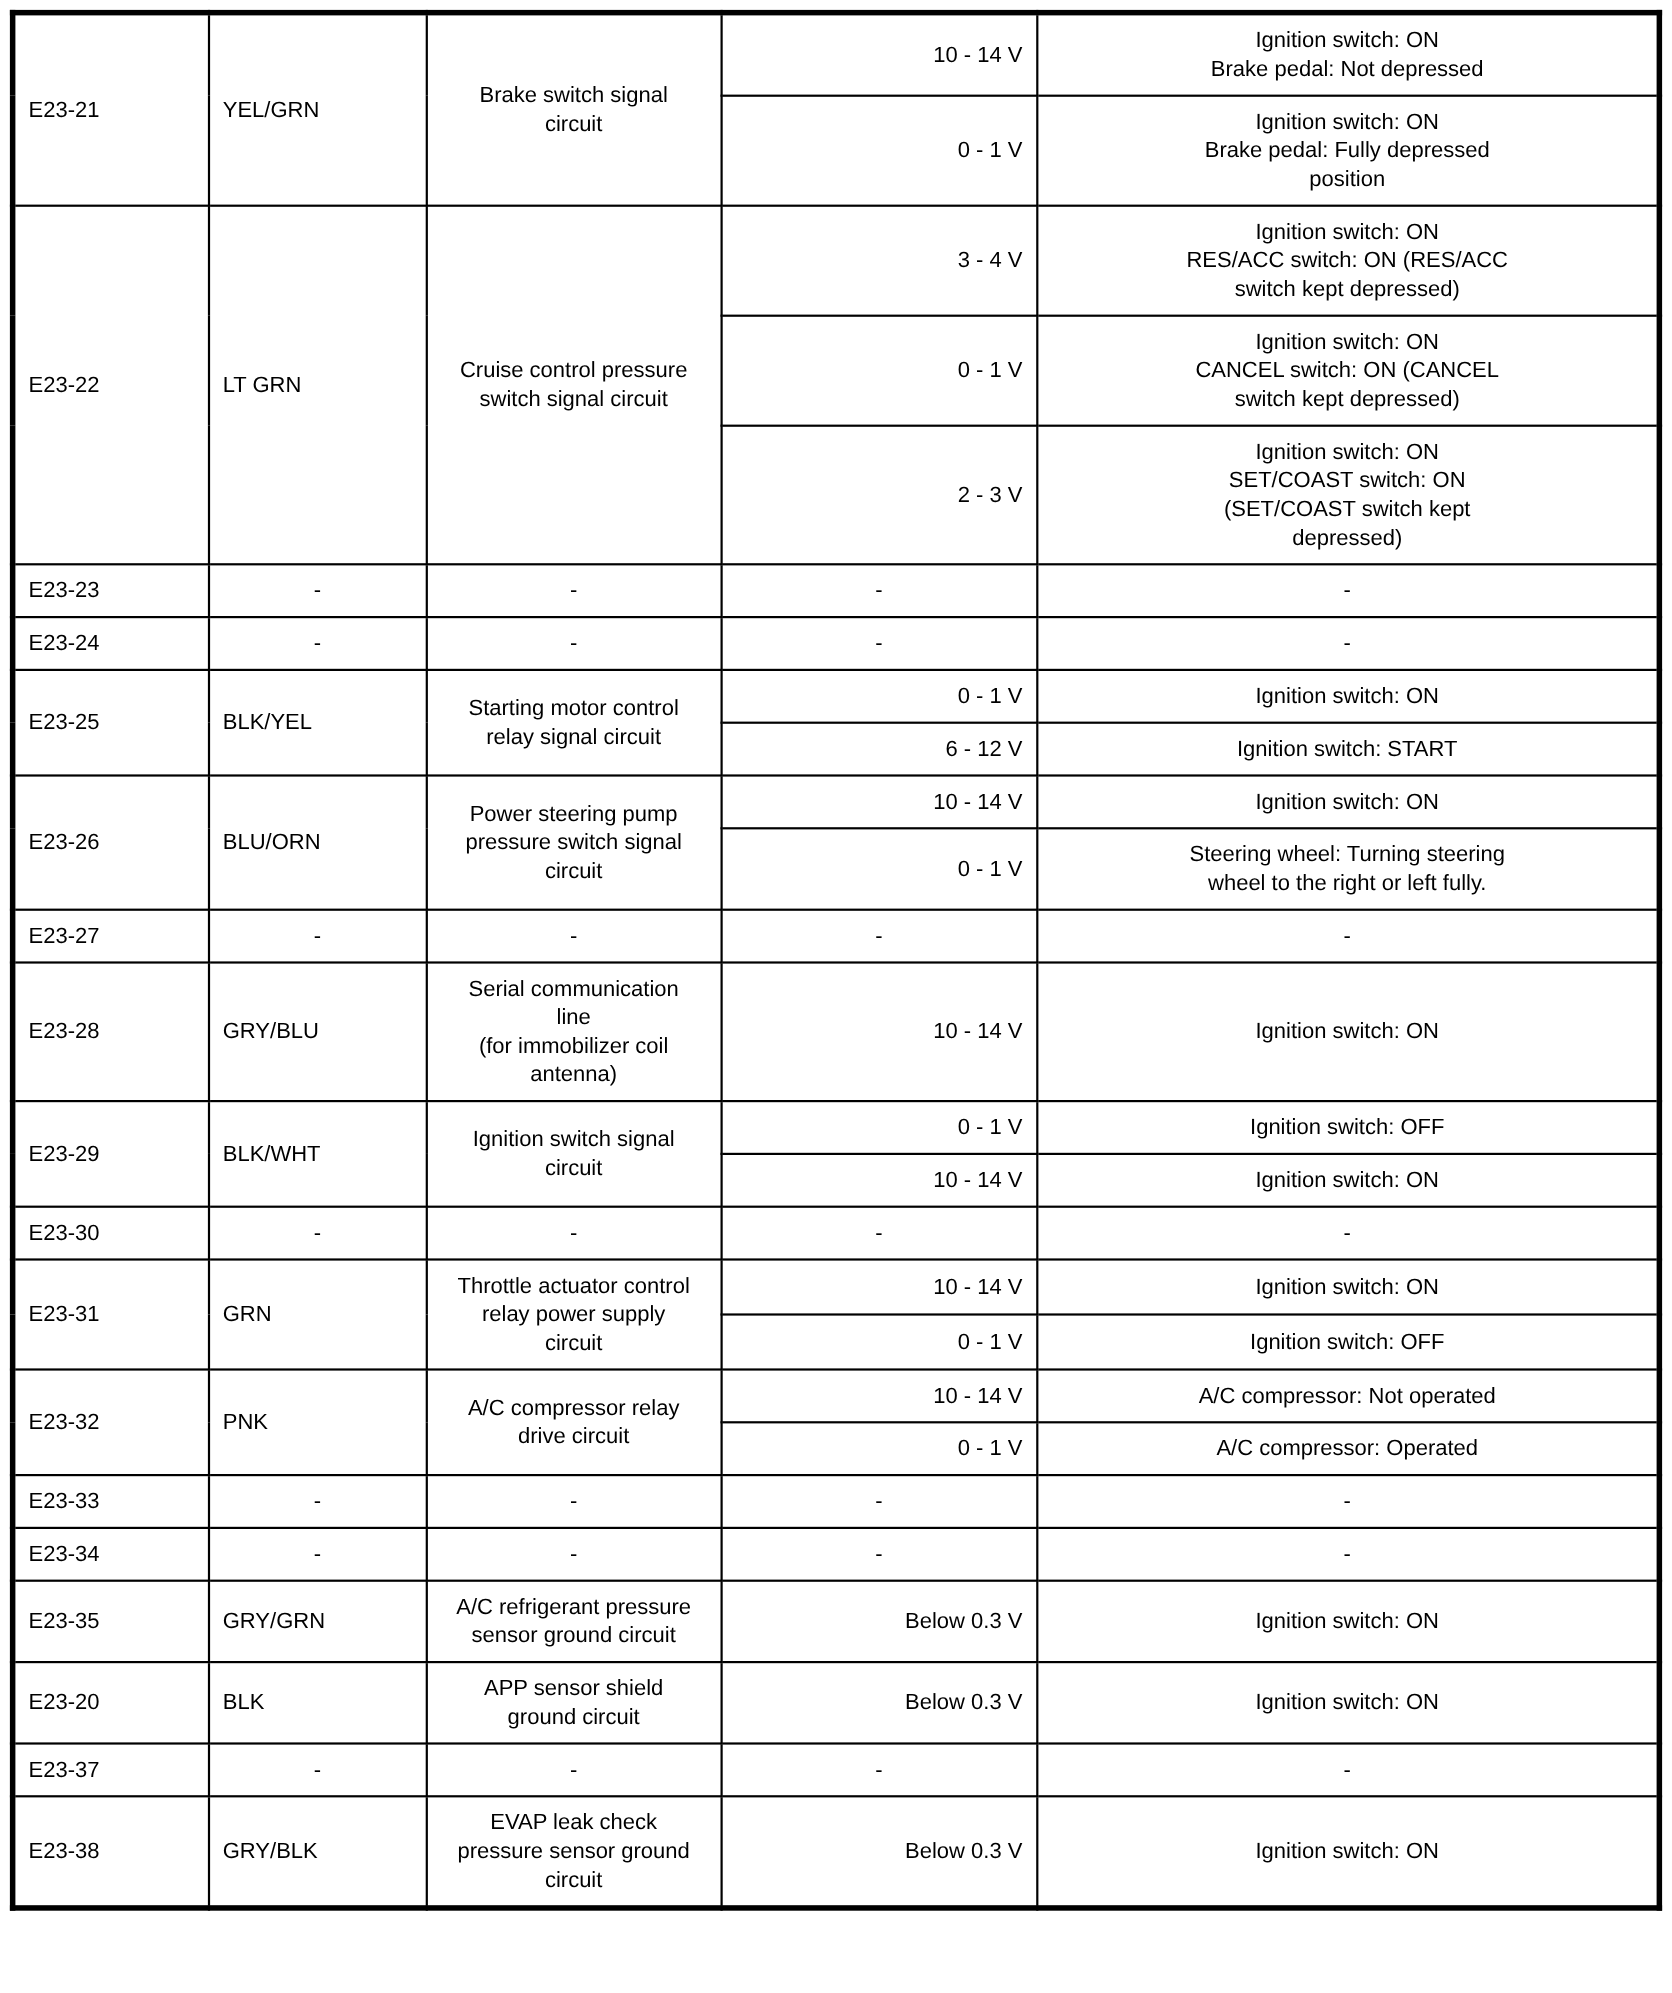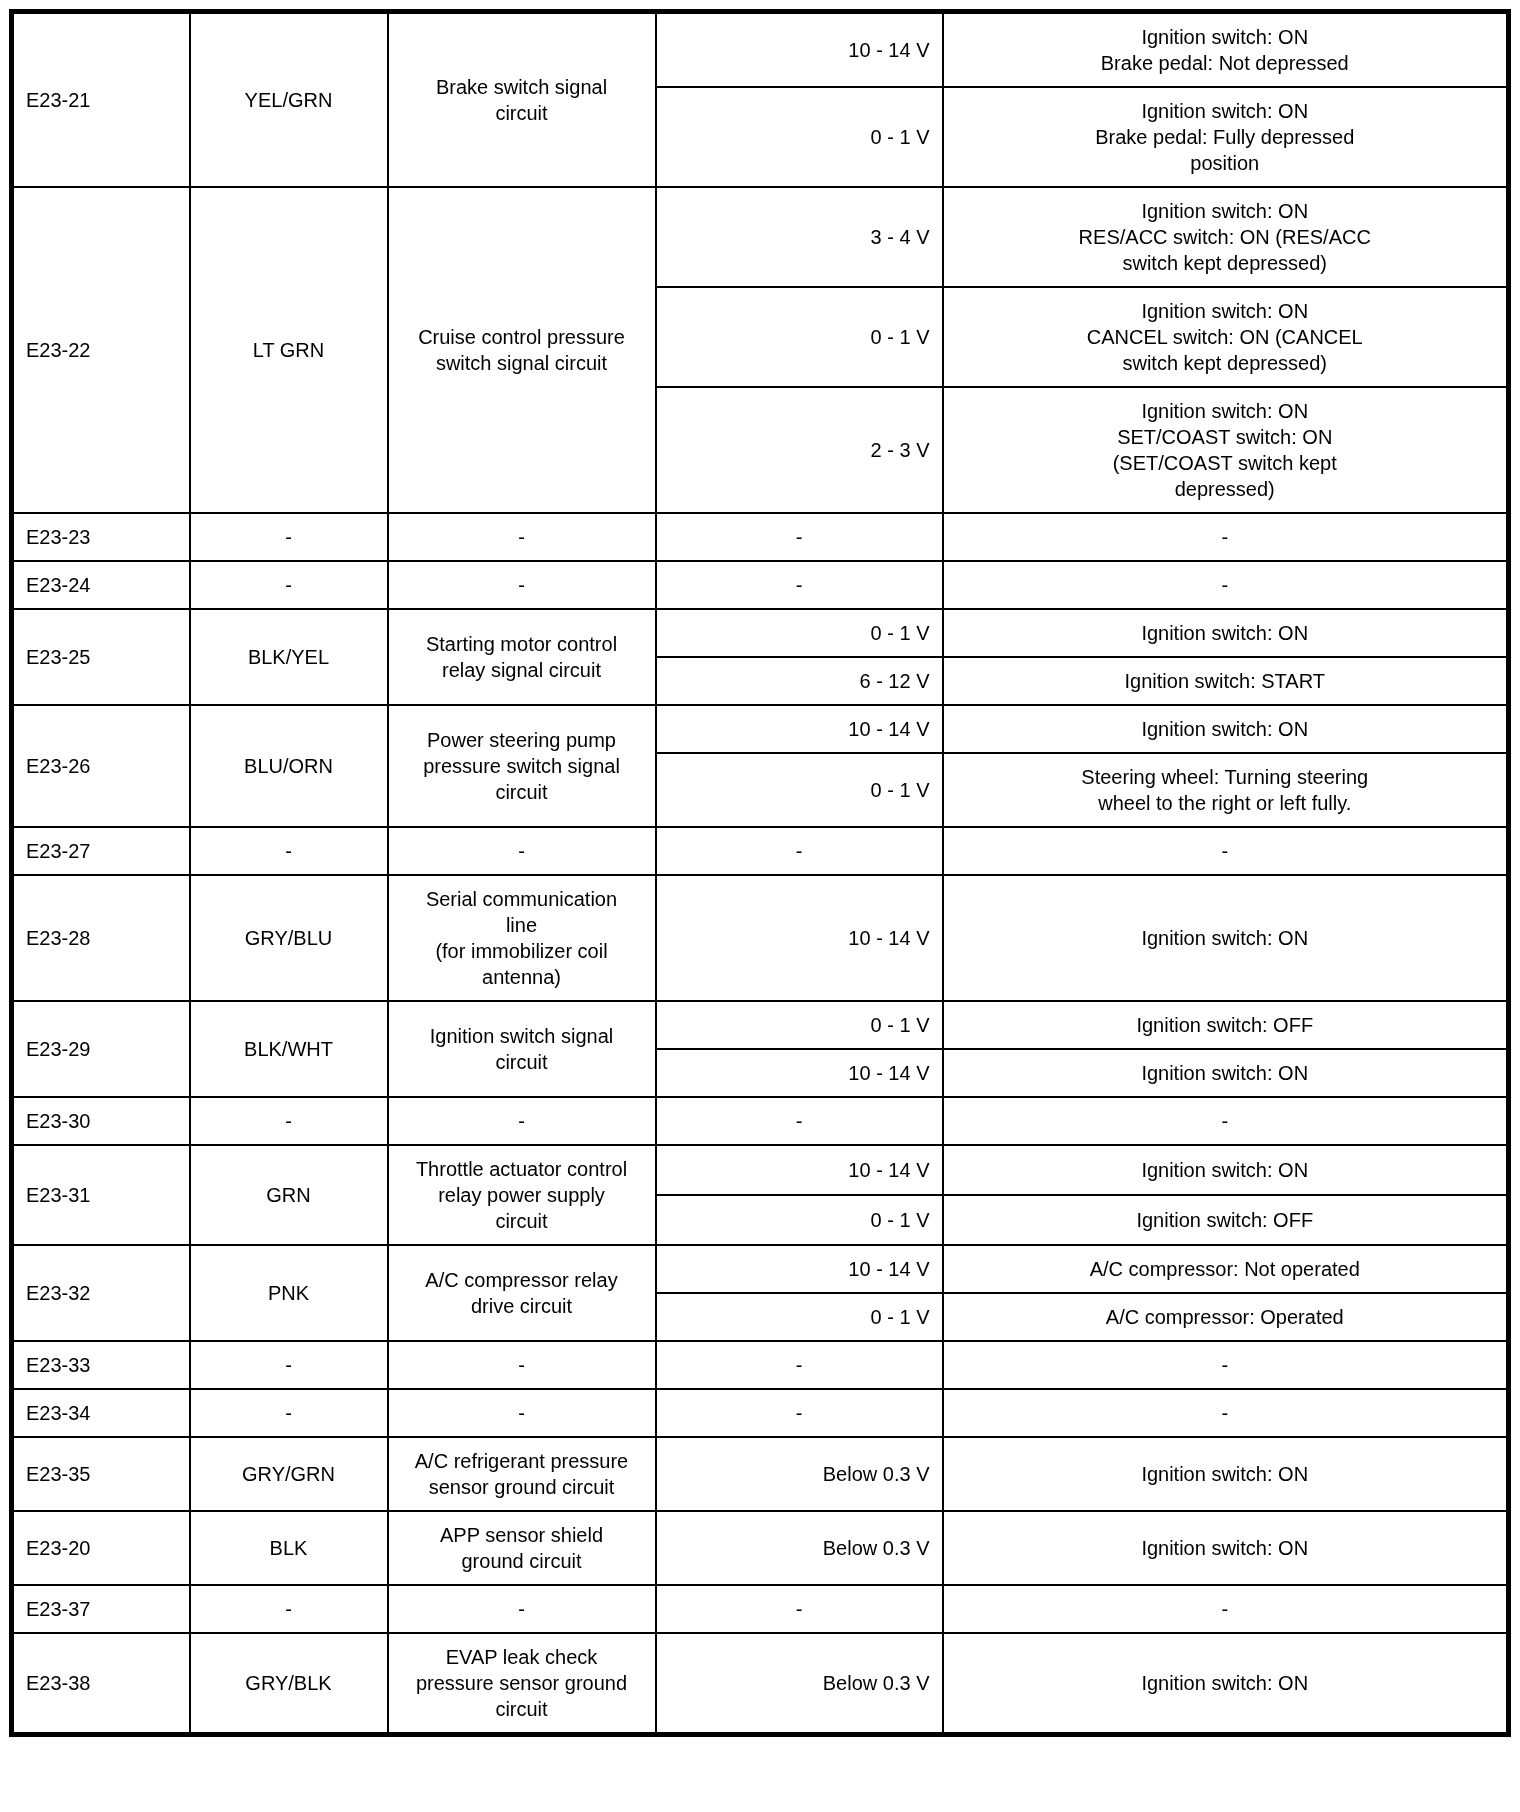--- a/index.html
+++ b/index.html
@@ -25,21 +25,21 @@
     line-height: 1.3;
   }
   table.terminal-table td {
     border: 2px solid #000000;
     padding: 10px 12px;
     vertical-align: middle;
     white-space: pre-line;
     word-wrap: break-word;
   }
   .col-terminal  { text-align: left; }
-  .col-color     { text-align: center; }
+  .col-color     { }
   .col-circuit   { text-align: center; }
   .col-voltage   { text-align: right; }
   .col-condition { text-align: center; }
   td.dash        { text-align: center; }
 </style>
 </head>
 <body>
 
 <div class="page">
   <table class="terminal-table">

